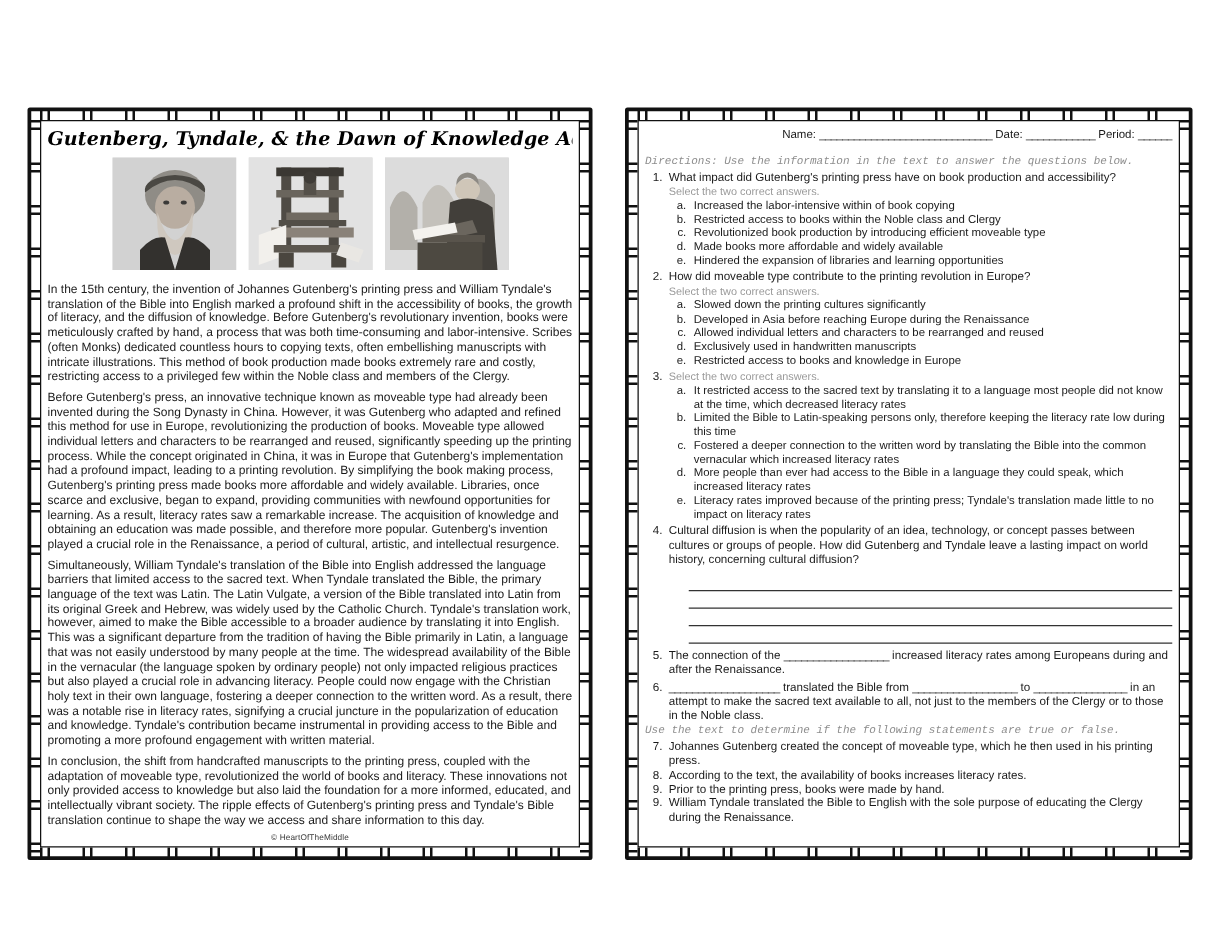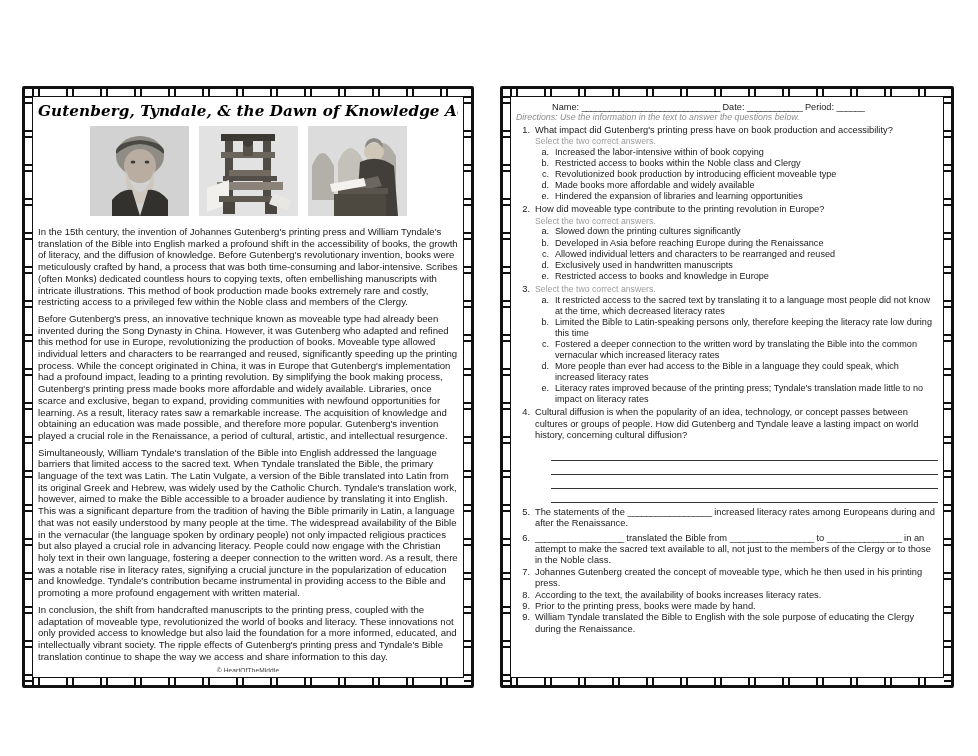--- a/index.html
+++ b/index.html
@@ -100,30 +100,32 @@
     color: #3a3a3a;
     margin-top: 4px;
     letter-spacing: 0.1px;
   }
 
   
   .namerow {
     font-size: 9.2px;
     color: #1a1a1a;
     padding-left: 36px;
-    margin-bottom: 0;
+    margin-bottom: 12px;
     white-space: nowrap;
+    text-align: right;
   }
   .namerow .ul { letter-spacing: -0.5px; }
 
   .directions {
     font-size: 8.8px;
     font-style: italic;
     color: #8d8d8d;
     margin: 0 0 3px 0;
+    font-family: Liberation Mono, monospace;
   }
 
   .q {
     display: flex;
     align-items: flex-start;
     margin-bottom: 0px;
   }
   .q-num {
     width: 19px;
     flex: 0 0 19px;
@@ -621,21 +623,21 @@
             <div class="answer-line"></div>
             <div class="answer-line"></div>
           </div>
         </div>
       </div>
 
       <div class="q">
         <div class="q-num">5.</div>
         <div class="q-body">
           <div class="q-text">
-            <span>The statements of the</span>
+            <span>The connection of the</span>
             <span class="blank">__________________</span>
             <span>increased literacy rates among Europeans during and after the Renaissance.</span>
           </div>
         </div>
       </div>
 
       <div class="spacer-xs"></div>
 
       <div class="q">
         <div class="q-num">6.</div>
@@ -644,20 +646,21 @@
             <span class="blank">___________________</span>
             <span>translated the Bible from</span>
             <span class="blank">__________________</span>
             <span>to</span>
             <span class="blank">________________</span>
             <span>in an attempt to make the sacred text available to all, not just to the members of the Clergy or to those in the Noble class.</span>
           </div>
         </div>
       </div>
 
+      <div class="directions">Use the text to determine if the following statements are true or false.</div>
 
       <div class="q">
         <div class="q-num">7.</div>
         <div class="q-body">
             <div class="q-text">Johannes Gutenberg created the concept of moveable type, which he then used in his printing press.</div>
           </div>
       </div>
       <div class="q">
         <div class="q-num">8.</div>
         <div class="q-body">

